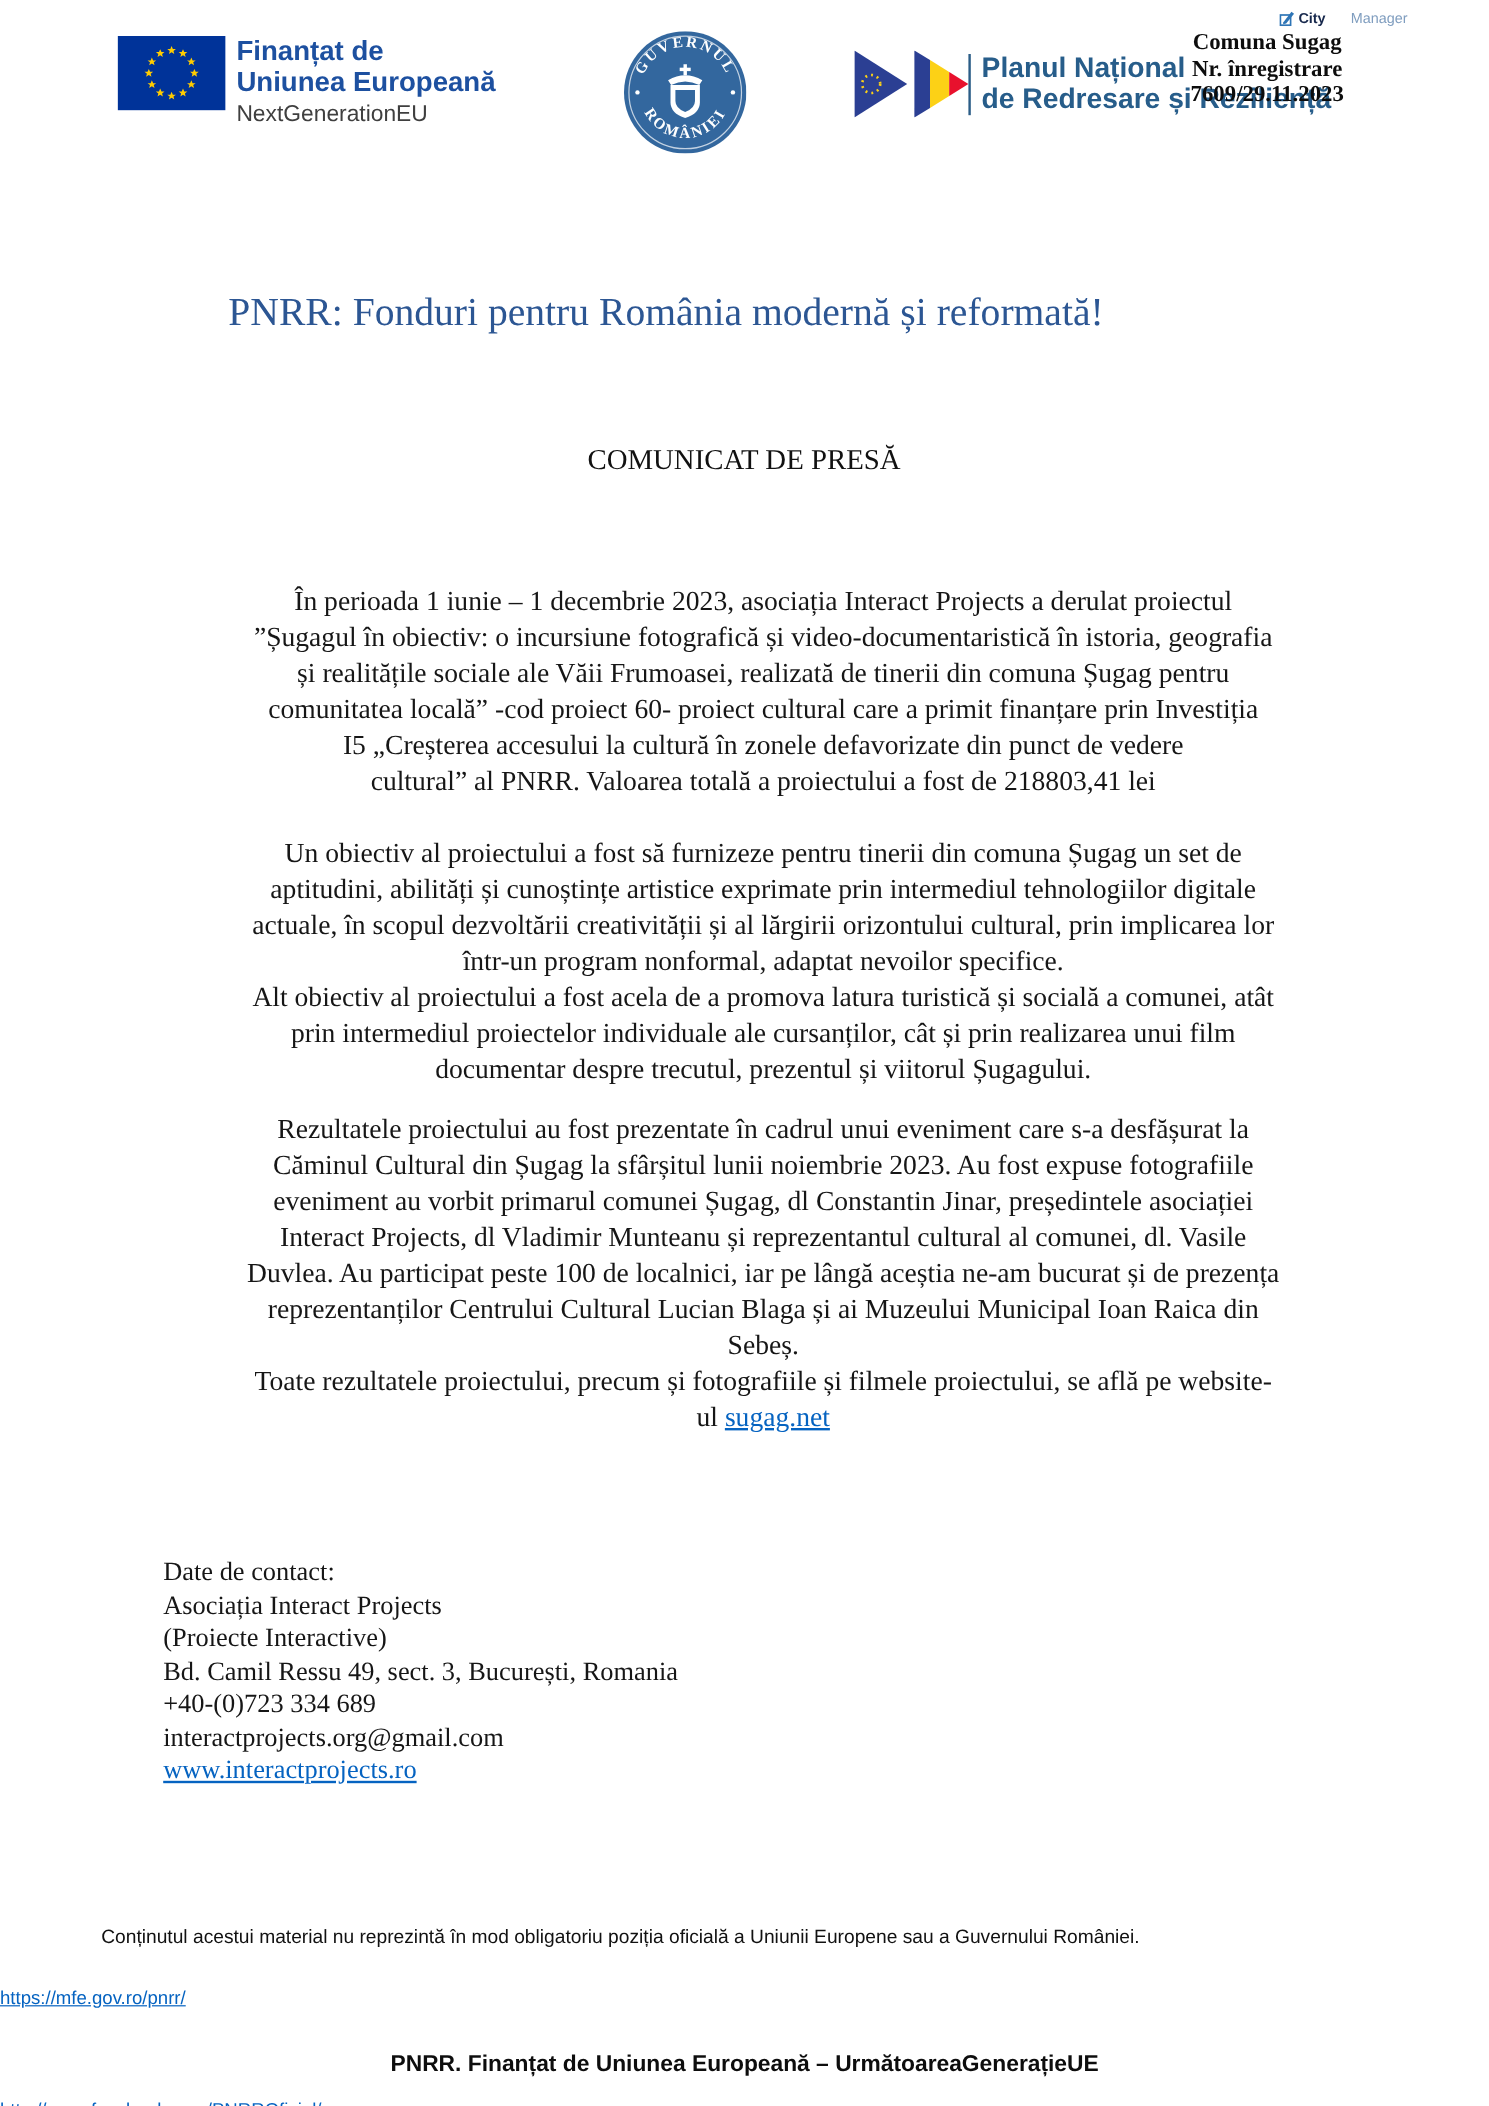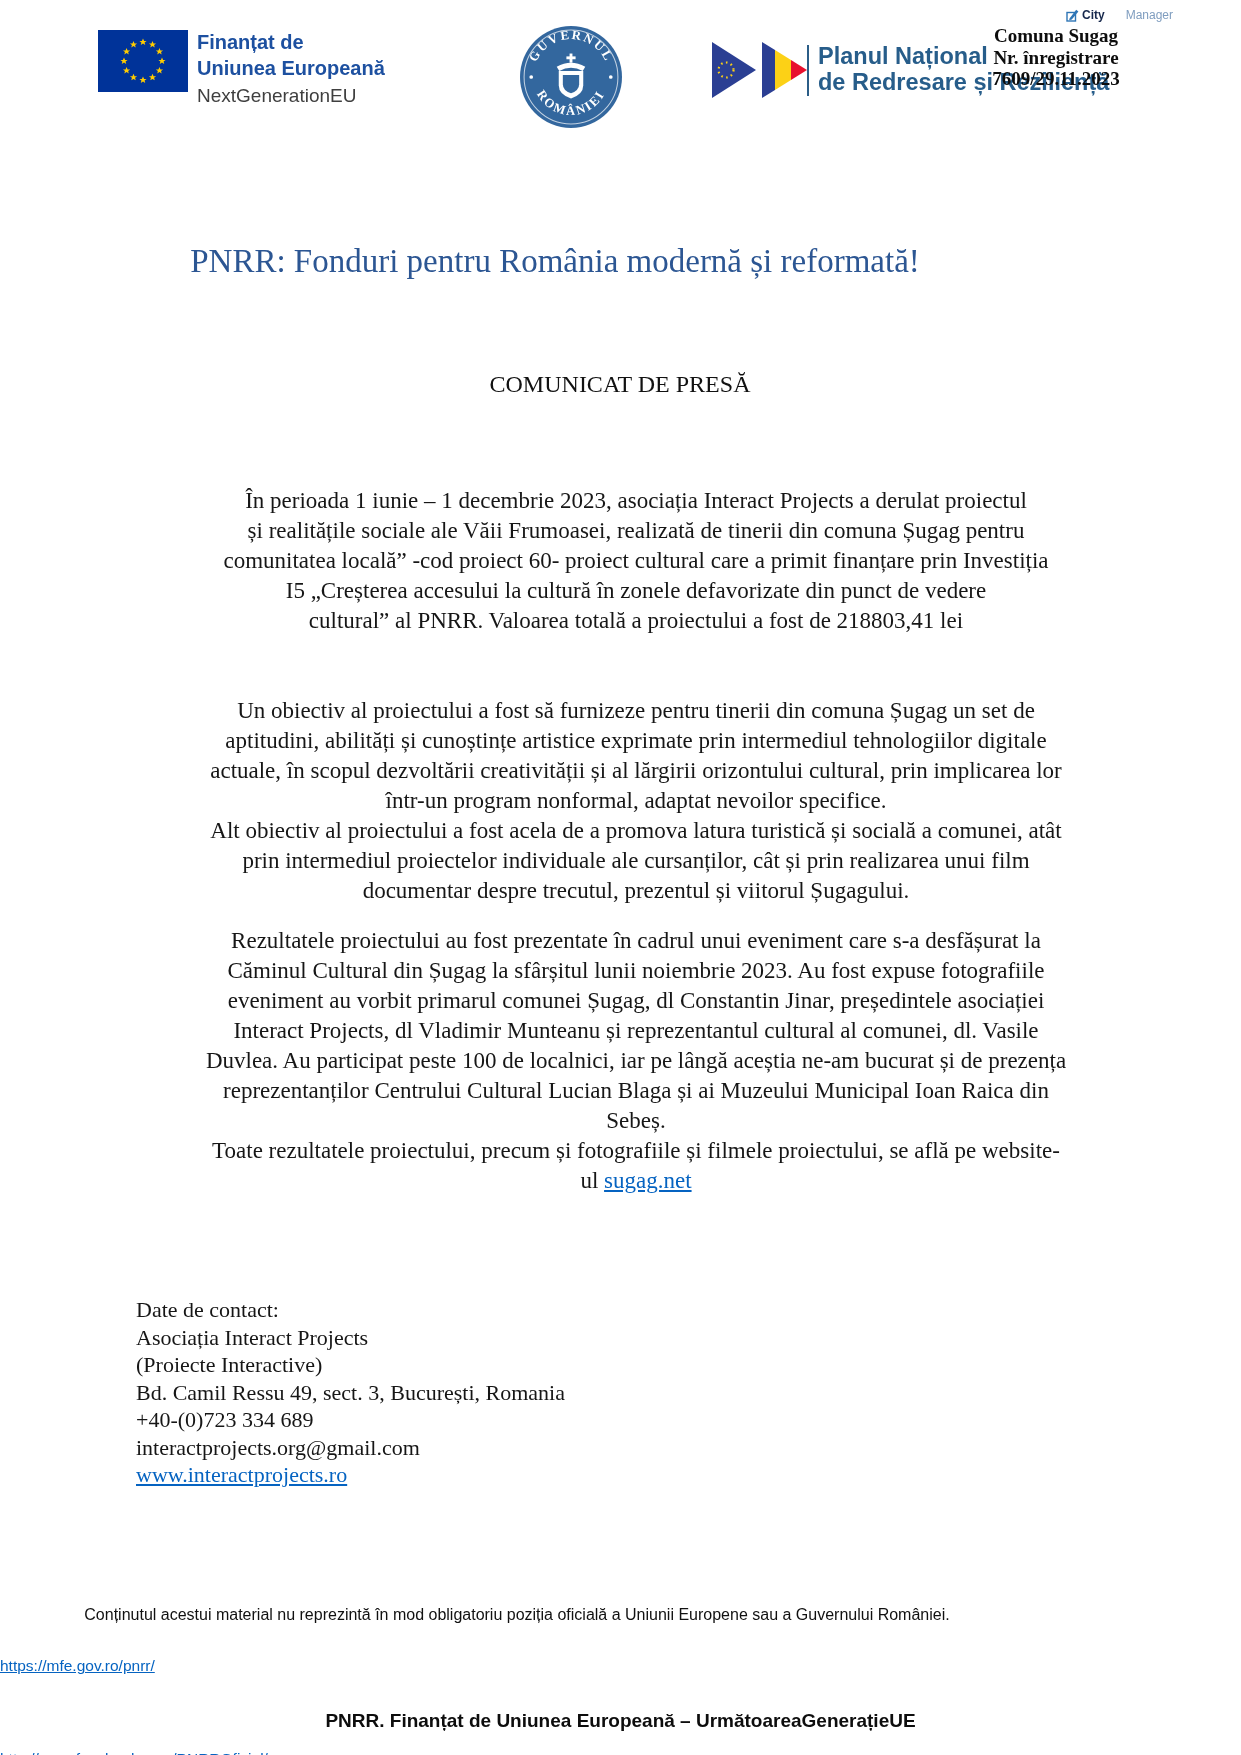--- a/index.html
+++ b/index.html
@@ -5,21 +5,21 @@
   * { margin:0; padding:0; box-sizing:border-box; }
   html,body { background:#ffffff; }
   .page {
     position:relative; width:1241px; height:1755px; background:#ffffff;
     font-family:"Liberation Serif", serif; color:#161616; overflow:hidden;
   }
   .abs { position:absolute; }
 
   
   .eu-text { left:197px; top:29px; }
-  .eu-text .l1 { font-family:"Liberation Sans",sans-serif; font-weight:bold; font-size:20px; line-height:26px; color:#1d50a0; }
+  .eu-text .l1 { font-family:"Liberation Sans",sans-serif; font-weight:bold; font-size:23px; line-height:26px; color:#1d50a0; }
   .eu-text .l3 { font-family:"Liberation Sans",sans-serif; font-size:19px; line-height:24px; color:#3f3f3f; margin-top:3px; }
 
   .pnrr-sep { left:807px; top:45px; width:2px; height:51px; background:#2b5d87; }
   .pnrr-text { left:818px; top:43px; }
   .pnrr-text div { font-family:"Liberation Sans",sans-serif; font-weight:bold; font-size:23.5px; line-height:26px; color:#275d8a; white-space:nowrap; }
 
   .citymanager { left:1066px; top:8px; display:flex; align-items:center; gap:3px;
     font-family:"Liberation Sans",sans-serif; font-size:12px; }
   .citymanager .b { font-weight:bold; color:#17284c;text-align:center; }
   .citymanager .m { color:#7f9dbf;margin-left:21px; }
@@ -131,20 +131,21 @@
     <div>7609/29.11.2023</div>
   </div>
 
   <div class="abs title">PNRR: Fonduri pentru România modernă și reformată!</div>
   <div class="abs subtitle">COMUNICAT DE PRESĂ</div>
 
   <div class="abs para p1">
     <div>
 
     <div class="line">În perioada 1 iunie – 1 decembrie 2023, asociația Interact Projects a derulat proiectul</div>
+        <div class="line">”Șugagul în obiectiv: o incursiune fotografică și video-documentaristică în istoria, geografia</div>
         <div class="line">și realitățile sociale ale Văii Frumoasei, realizată de tinerii din comuna Șugag pentru</div>
         <div class="line">comunitatea locală” -cod proiect 60- proiect cultural care a primit finanțare prin Investiția</div>
         <div class="line">I5 „Creșterea accesului la cultură în zonele defavorizate din punct de vedere</div>
         <div class="line">cultural” al PNRR. Valoarea totală a proiectului a fost de 218803,41 lei</div>
       </div>
   </div>
 
   <div class="abs para p2">
     <div>
 

